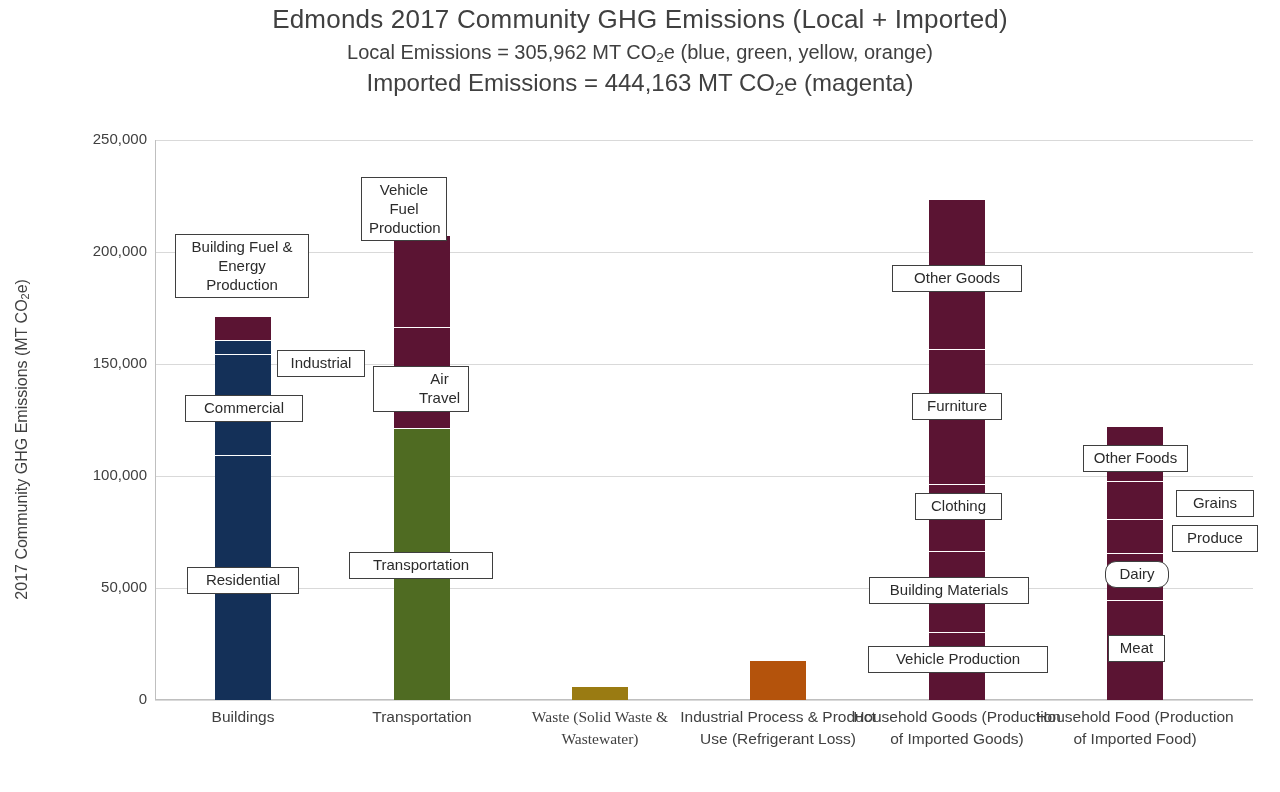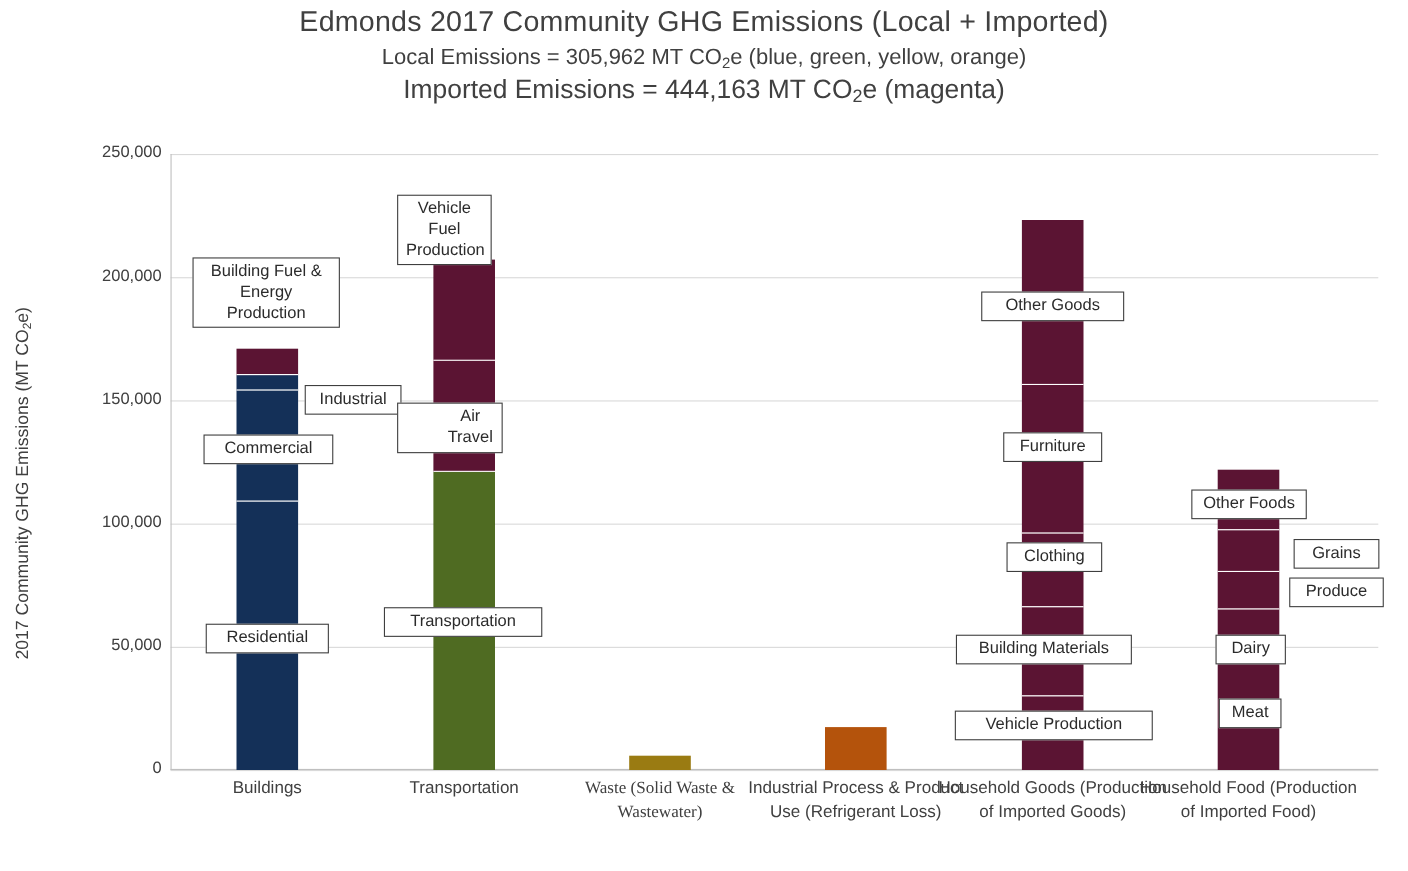--- a/index.html
+++ b/index.html
@@ -144,37 +144,37 @@
 
   <div class="callout" style="left:277px;top:350px;width:88px;">Industrial</div>
 
   <div class="callout" style="left:185px;top:395px;width:118px;">Commercial</div>
 
   <div class="callout" style="left:187px;top:567px;width:112px;">Residential</div>
 
   <div class="callout" style="left:361px;top:177px;width:86px;">Vehicle Fuel
 Production</div>
 
-  <div class="callout" style="left:361px;top:366px;width:96px;padding-left:44px;">Air Travel</div>
+  <div class="callout" style="left:373px;top:366px;width:96px;padding-left:44px;">Air Travel</div>
 
   <div class="callout" style="left:349px;top:552px;width:144px;">Transportation</div>
 
   <div class="callout" style="left:892px;top:265px;width:130px;">Other Goods</div>
 
   <div class="callout" style="left:912px;top:393px;width:90px;">Furniture</div>
 
   <div class="callout" style="left:915px;top:493px;width:87px;">Clothing</div>
 
   <div class="callout" style="left:869px;top:577px;width:160px;">Building Materials</div>
 
   <div class="callout" style="left:868px;top:646px;width:180px;">Vehicle Production</div>
 
   <div class="callout" style="left:1083px;top:445px;width:105px;">Other Foods</div>
 
   <div class="callout" style="left:1176px;top:490px;width:78px;">Grains</div>
 
   <div class="callout" style="left:1172px;top:525px;width:86px;">Produce</div>
 
-  <div class="callout" style="left:1105px;top:577px;width:64px;">Dairy</div>
+  <div class="callout" style="left:1105px;top:561px;width:64px;border-radius:11px;">Dairy</div>
 
   <div class="callout" style="left:1108px;top:635px;width:57px;">Meat</div>
 
 </div>
 
 </body></html>

